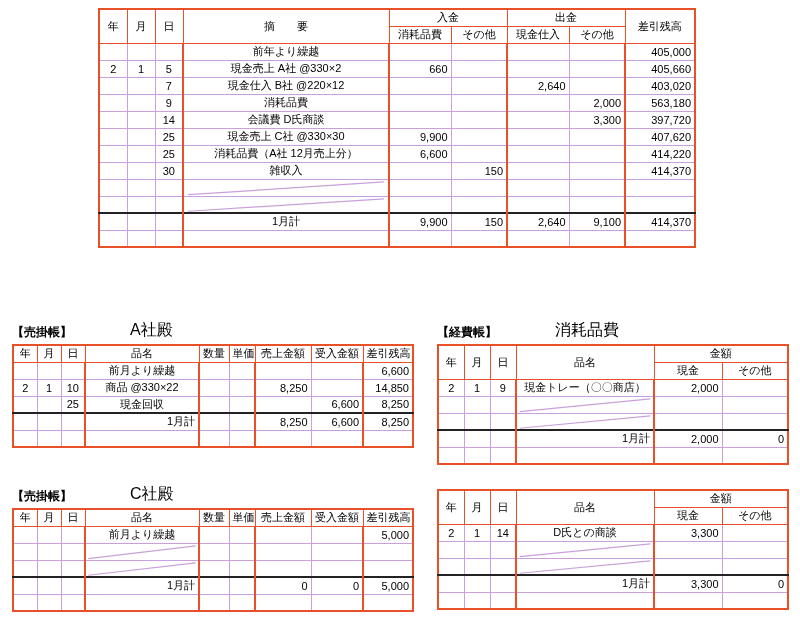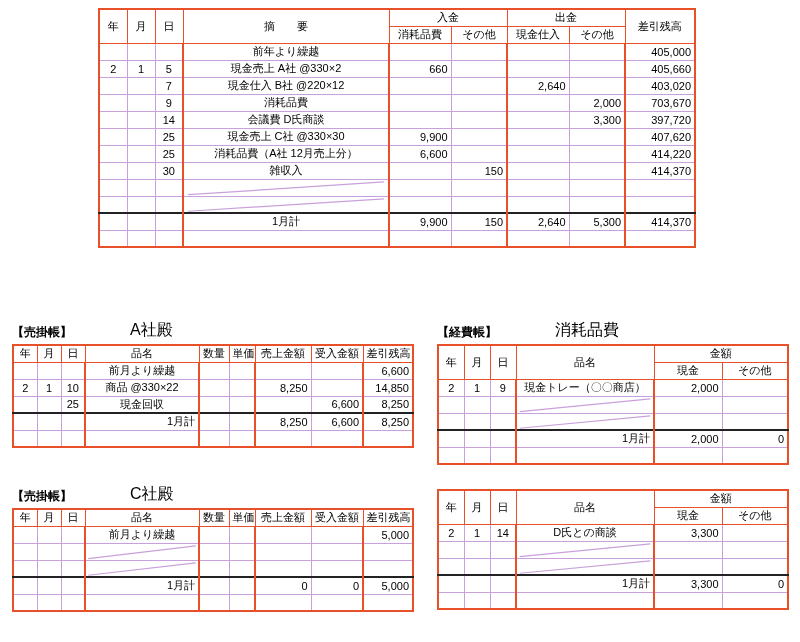--- a/index.html
+++ b/index.html
@@ -155,21 +155,21 @@
           </tr>
           <tr>
             <td class="c"></td>
             <td class="c"></td>
             <td class="c bd-r-o">9</td>
             <td class="l bd-r-o">消耗品費</td>
             <td class="r"></td>
             <td class="r bd-r-o"></td>
             <td class="r"></td>
             <td class="r bd-r-o">2,000</td>
-            <td class="r">703,670</td>
+            <td class="r">563,180</td>
           </tr>
           <tr>
             <td class="c"></td>
             <td class="c"></td>
             <td class="c bd-r-o">14</td>
             <td class="l bd-r-o">会議費  D氏商談</td>
             <td class="r"></td>
             <td class="r bd-r-o"></td>
             <td class="r"></td>
             <td class="r bd-r-o">3,300</td>
@@ -239,21 +239,21 @@
             <td class="r"></td>
           </tr>
           <tr>
             <td class="bd-t-k"></td>
             <td class="bd-t-k"></td>
             <td class="bd-t-k bd-r-o"></td>
             <td class="c bd-t-k bd-r-o">1月計</td>
             <td class="r bd-t-k">9,900</td>
             <td class="r bd-t-k bd-r-o">150</td>
             <td class="r bd-t-k">2,640</td>
-            <td class="r bd-t-k bd-r-o">5,300</td>
+            <td class="r bd-t-k bd-r-o">9,100</td>
             <td class="r bd-t-k">414,370</td>
           </tr>
           <tr>
             <td class=""></td>
             <td class=""></td>
             <td class="bd-r-o"></td>
             <td class="bd-r-o"></td>
             <td class=""></td>
             <td class="bd-r-o"></td>
             <td class=""></td>

